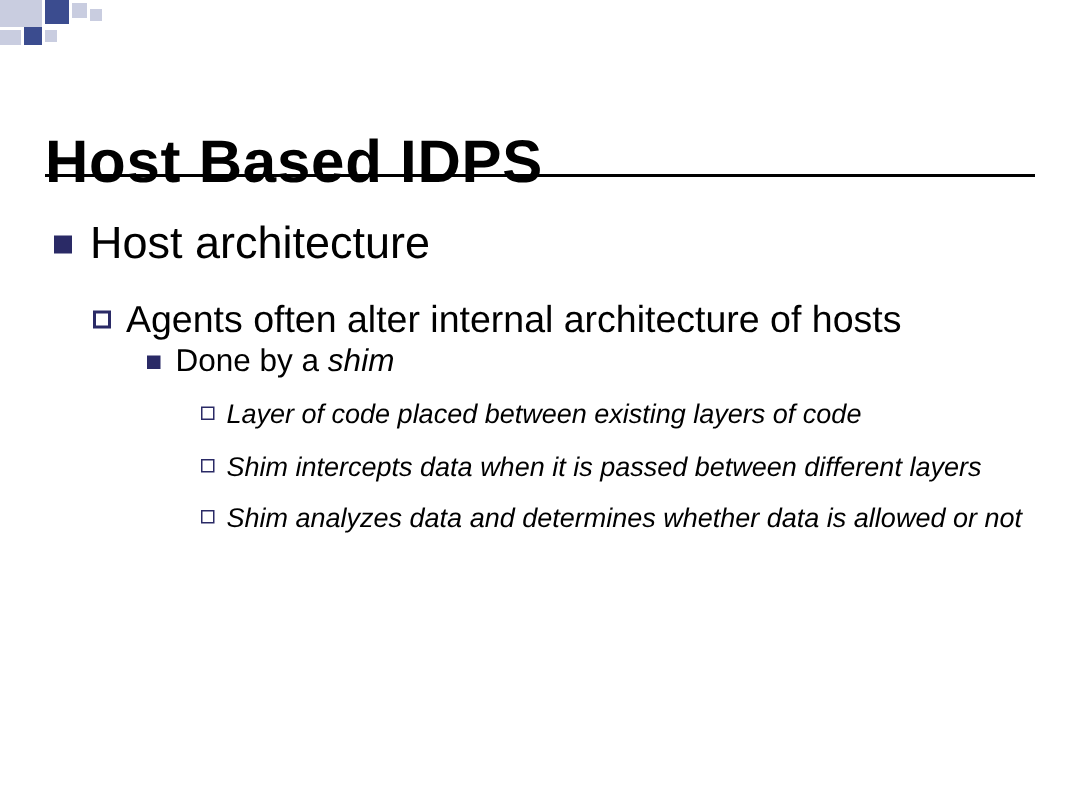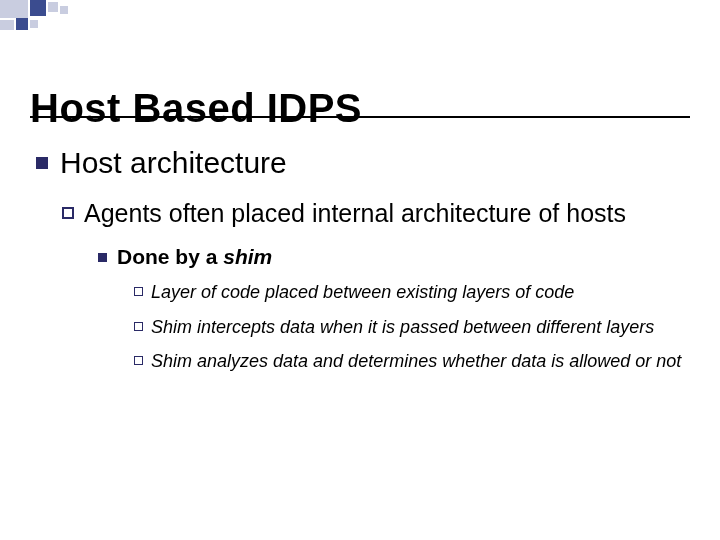--- a/index.html
+++ b/index.html
@@ -53,21 +53,21 @@
       width: 12px; height: 12px; background: #2a2a66;
       flex: 0 0 12px; margin-top: 11px; margin-right: 12px;
     }
     .lvl1-text { font-size: 30px; }
     .lvl2 { display: flex; margin-top: 18px; margin-left: 26px; }
     .b-hollow {
       width: 12px; height: 12px; border: 2px solid #2a2a66;
       flex: 0 0 12px; margin-top: 9px; margin-right: 10px;
     }
     .lvl2-text { font-size: 25px; line-height: 1.25; max-width: 560px; }
-    .lvl3 { display: flex; margin-top: 16px; margin-left: 62px; font-weight: bold; }
+    .lvl3 { display: flex; margin-left: 62px; }
     .b-sq-sm {
       width: 9px; height: 9px; background: #2a2a66;
       flex: 0 0 9px; margin-top: 8px; margin-right: 10px;
     }
     .lvl3-text { font-size: 21px; }
     .lvl4 { display: flex; margin-top: 12px; margin-left: 98px; font-style: italic; }
     .lvl4:first-of-type { margin-top: 14px; }
     .b-hollow-sm {
       width: 9px; height: 9px; border: 1.5px solid #2a2a66;
       flex: 0 0 9px; margin-top: 6px; margin-right: 8px;
@@ -93,21 +93,21 @@
 
 <div class="content">
 
   <div class="lvl1">
     <span class="b-sq"></span>
     <span class="lvl1-text">Host architecture</span>
   </div>
 
   <div class="lvl2">
     <span class="b-hollow"></span>
-    <span class="lvl2-text">Agents often placed internal architecture of hosts</span>
+    <span class="lvl2-text">Agents often alter internal architecture of hosts</span>
   </div>
 
   <div class="lvl3">
     <span class="b-sq-sm"></span>
     <span class="lvl3-text">
       <span>Done by a </span><span class="italic">shim</span>
     </span>
   </div>
 
   <div class="lvl4">

